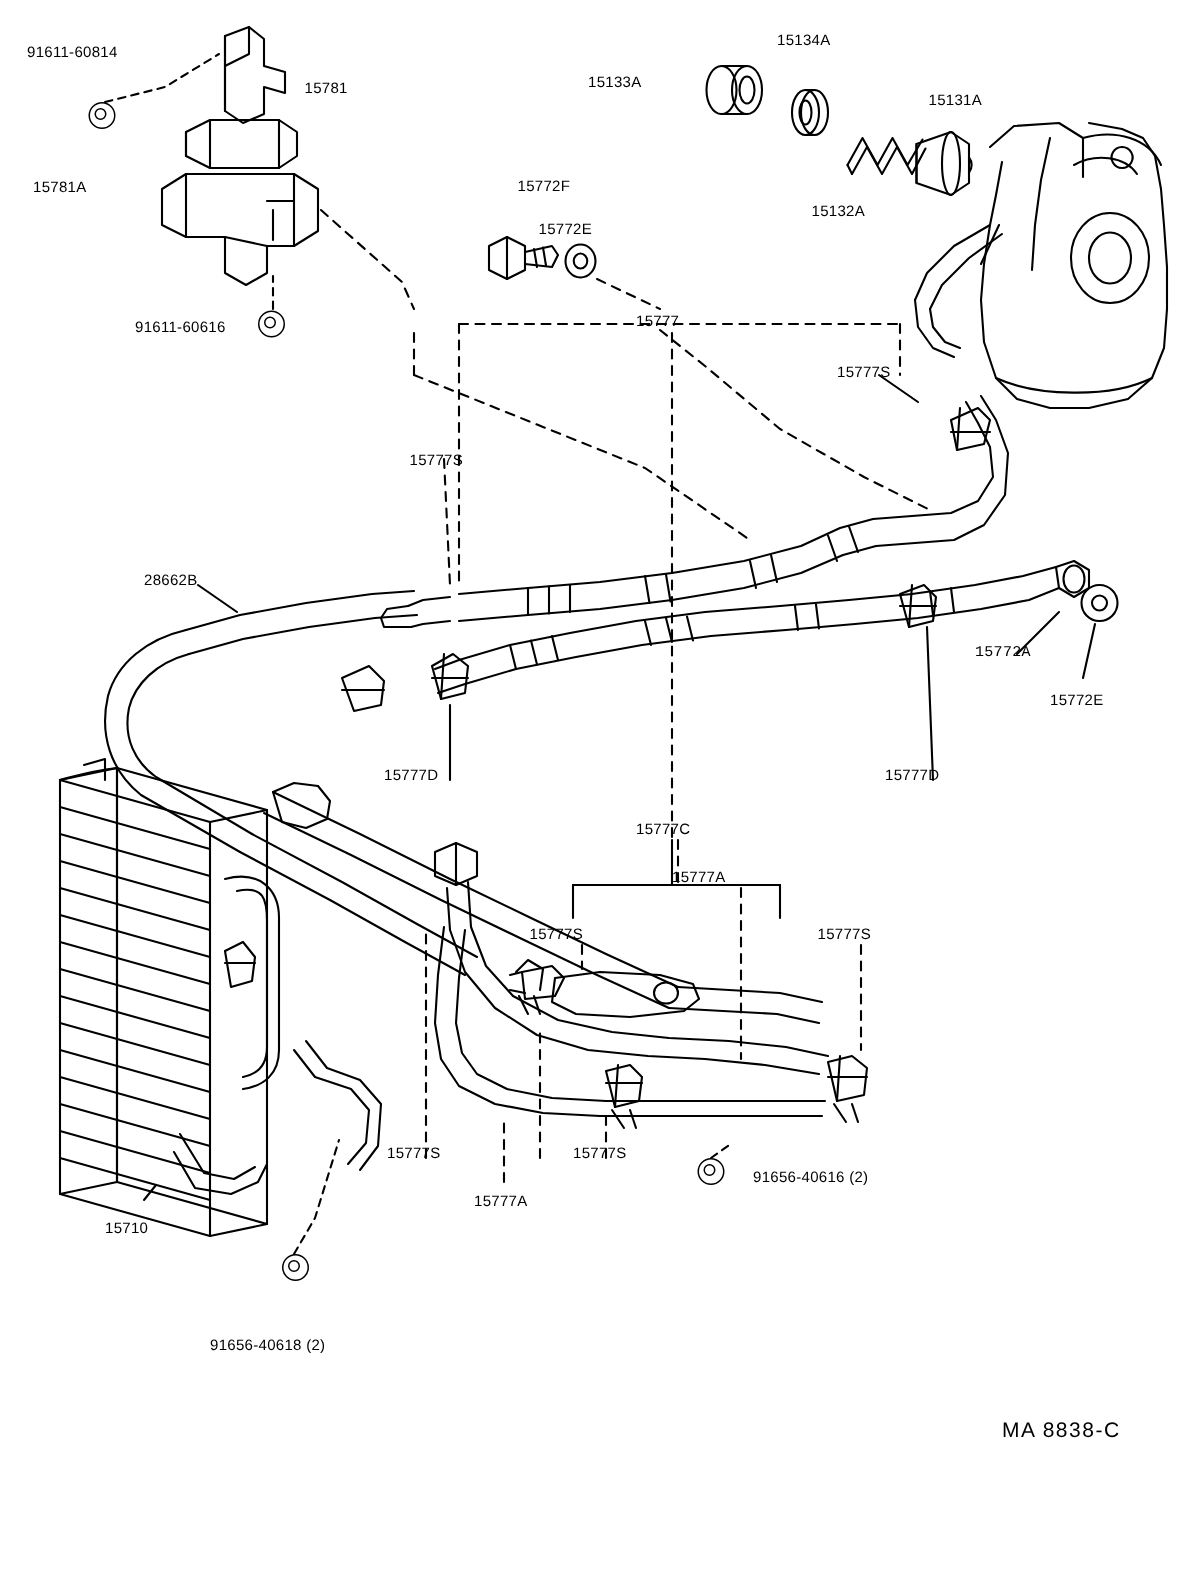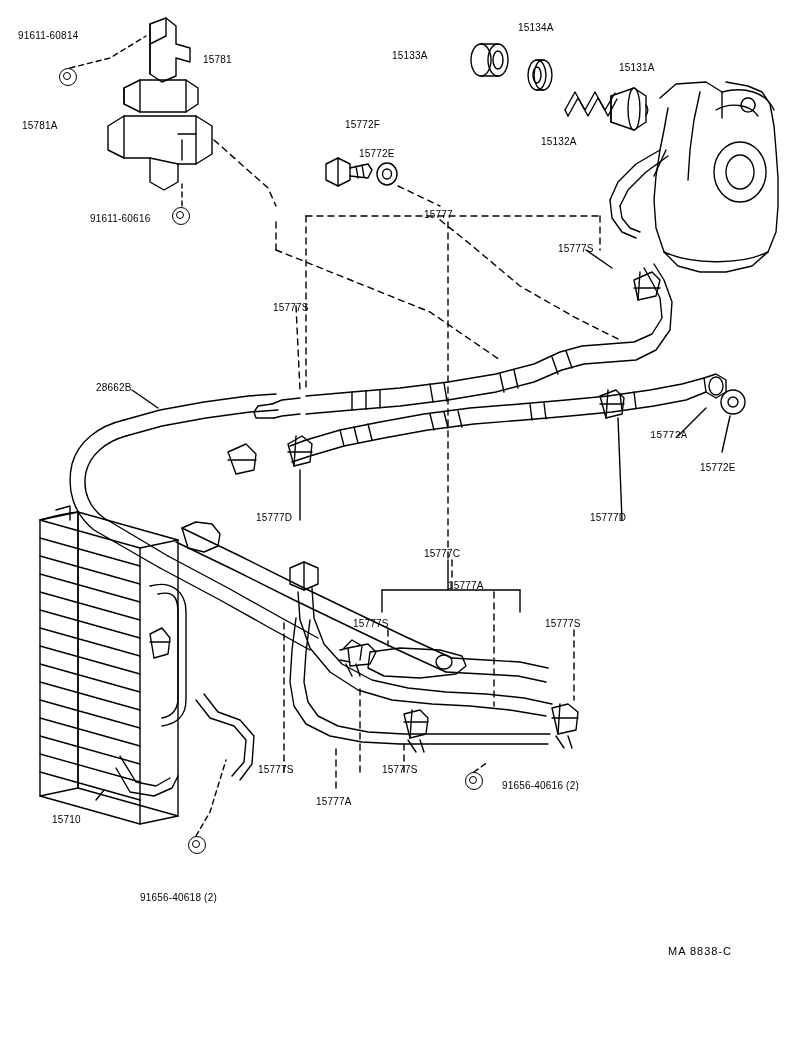--- a/index.html
+++ b/index.html
@@ -29,21 +29,21 @@
   .lbl {
     position: absolute;
     font-size: 10px;
     line-height: 16px;
     white-space: nowrap;
     color: #000;
     letter-spacing: 0.2px;
   }
   .footer-code {
     position: absolute;
-    font-size: 11px;
+    font-size: 14px;
     letter-spacing: 1px;
     white-space: nowrap;
   }
   .bolt-circle {
     position: absolute;
     width: 18px;
     height: 18px;
     border: 1.6px solid #000;
     border-radius: 50%;
     box-sizing: border-box;
@@ -340,18 +340,18 @@
   <div class="lbl" style="left:256px; top:510px;">15777D</div>
   <div class="lbl" style="left:590px; top:510px;">15777D</div>
   <div class="lbl" style="left:424px; top:546px;">15777C</div>
   <div class="lbl" style="left:448px; top:578px;">15777A</div>
   <div class="lbl" style="left:353px; top:616px;">15777S</div>
   <div class="lbl" style="left:545px; top:616px;">15777S</div>
   <div class="lbl" style="left:258px; top:762px;">15777S</div>
   <div class="lbl" style="left:382px; top:762px;">15777S</div>
   <div class="lbl" style="left:316px; top:794px;">15777A</div>
   <div class="lbl" style="left:502px; top:778px;">91656-40616 (2)</div>
-  <div class="lbl" style="left:52px; top:812px;text-align:right;">15710</div>
+  <div class="lbl" style="left:70px; top:812px;text-align:right;">15710</div>
   <div class="lbl" style="left:140px; top:890px;">91656-40618 (2)</div>
 
   <div class="footer-code" style="left:668px; top:945px;">MA  8838-C</div>
 
 </div>
 
 </body></html>

